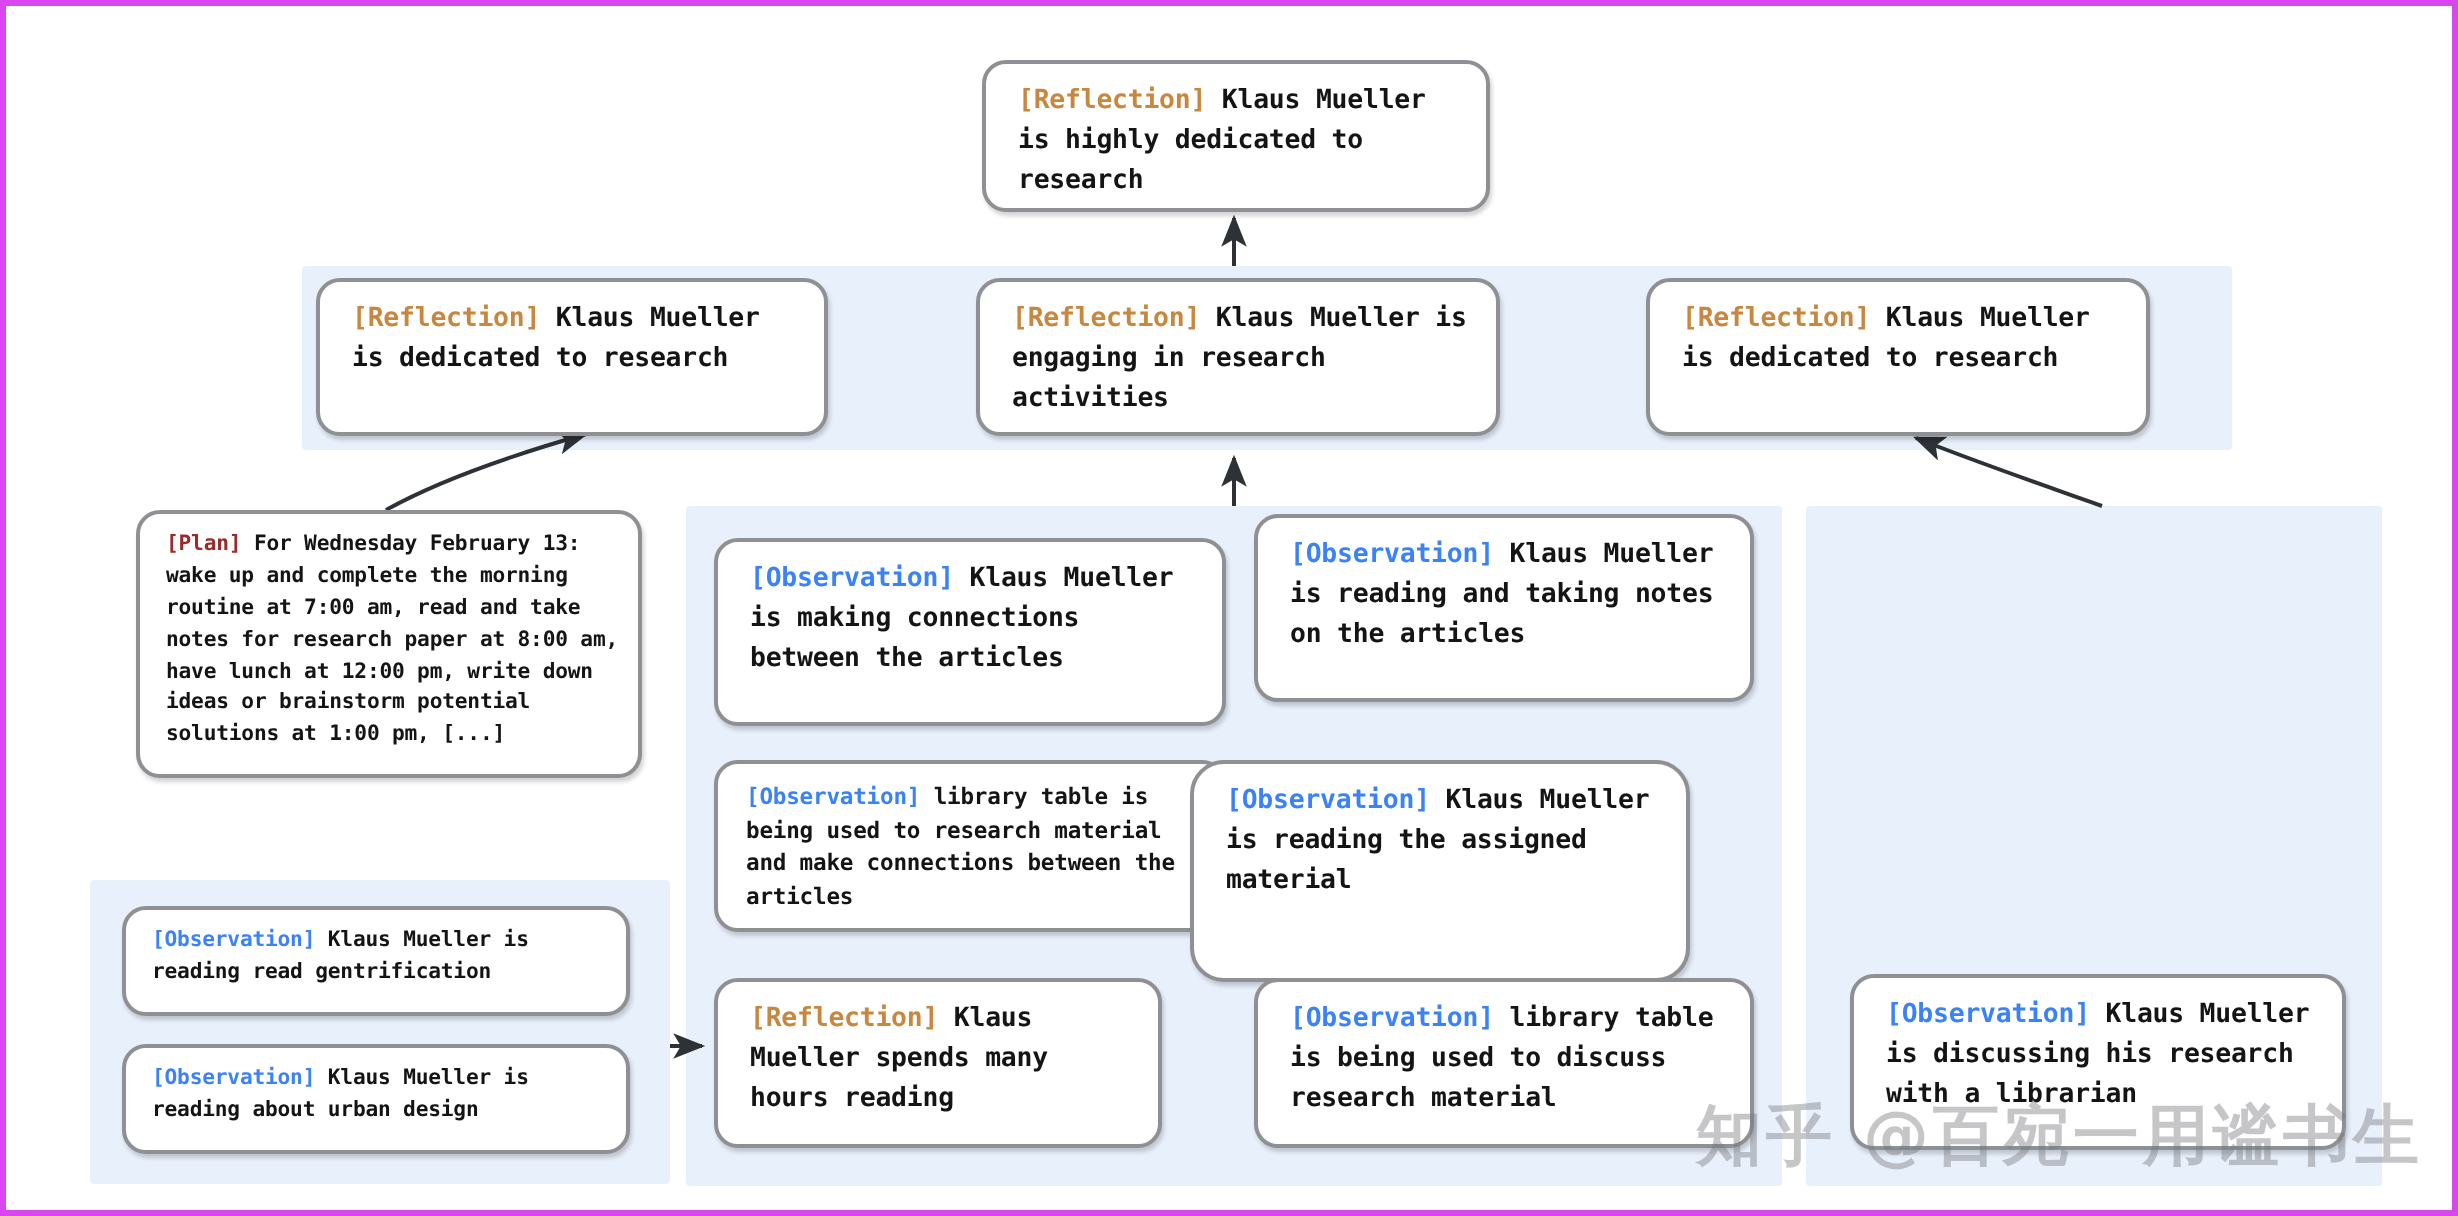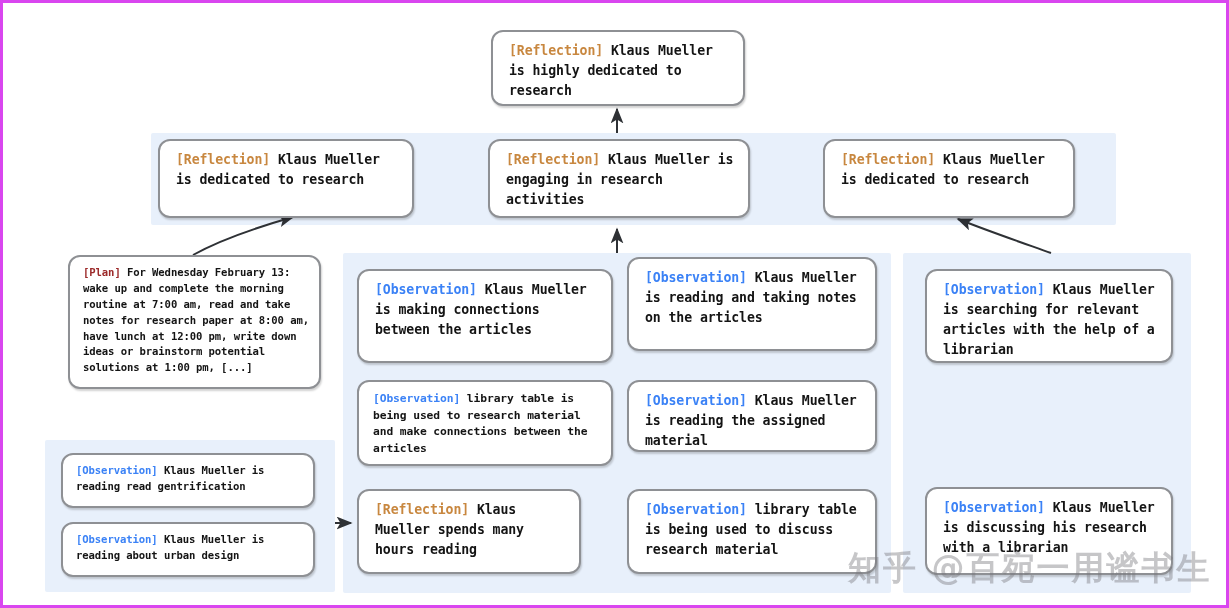--- a/index.html
+++ b/index.html
@@ -113,24 +113,23 @@
   <div class="node tiny" style="left:58px;top:519px;width:254px;height:55px;"><span class="tag tag-observation">[Observation]</span><span> Klaus Mueller is reading about urban design</span></div>
 
   <div class="node" style="left:354px;top:266px;width:256px;height:94px;"><span class="tag tag-observation">[Observation]</span><span> Klaus Mueller is making connections between the articles</span></div>
 
   <div class="node small" style="left:354px;top:377px;width:256px;height:86px;"><span class="tag tag-observation">[Observation]</span><span> library table is being used to research material and make connections between the articles</span></div>
 
   <div class="node" style="left:354px;top:486px;width:224px;height:85px;"><span class="tag tag-reflection">[Reflection]</span><span> Klaus Mueller spends many hours reading</span></div>
 
   <div class="node" style="left:624px;top:254px;width:250px;height:94px;"><span class="tag tag-observation">[Observation]</span><span> Klaus Mueller is reading and taking notes on the articles</span></div>
 
-  <div class="node" style="left:624px;top:377px;width:250px;height:72px;"><span class="tag tag-observation">[Observation]</span><span> Klaus Mueller is reading the assigned material</span></div>
+  <div class="node" style="left:592px;top:377px;width:250px;height:111px;border-radius:17px;"><span class="tag tag-observation">[Observation]</span><span> Klaus Mueller is reading the assigned material</span></div>
 
   <div class="node" style="left:624px;top:486px;width:250px;height:85px;"><span class="tag tag-observation">[Observation]</span><span> library table is being used to discuss research material</span></div>
 
-  <div class="node" style="left:922px;top:266px;width:248px;height:94px;"><span class="tag tag-observation">[Observation]</span><span> Klaus Mueller is searching for relevant articles with the help of a librarian</span></div>
 
 
   <div class="node" style="left:922px;top:484px;width:248px;height:88px;"><span class="tag tag-observation">[Observation]</span><span> Klaus Mueller is discussing his research with a librarian</span></div>
 
   <div id="watermark">知乎 @百宛一用谧书生</div>
 
 </div>
 
 </body></html>

